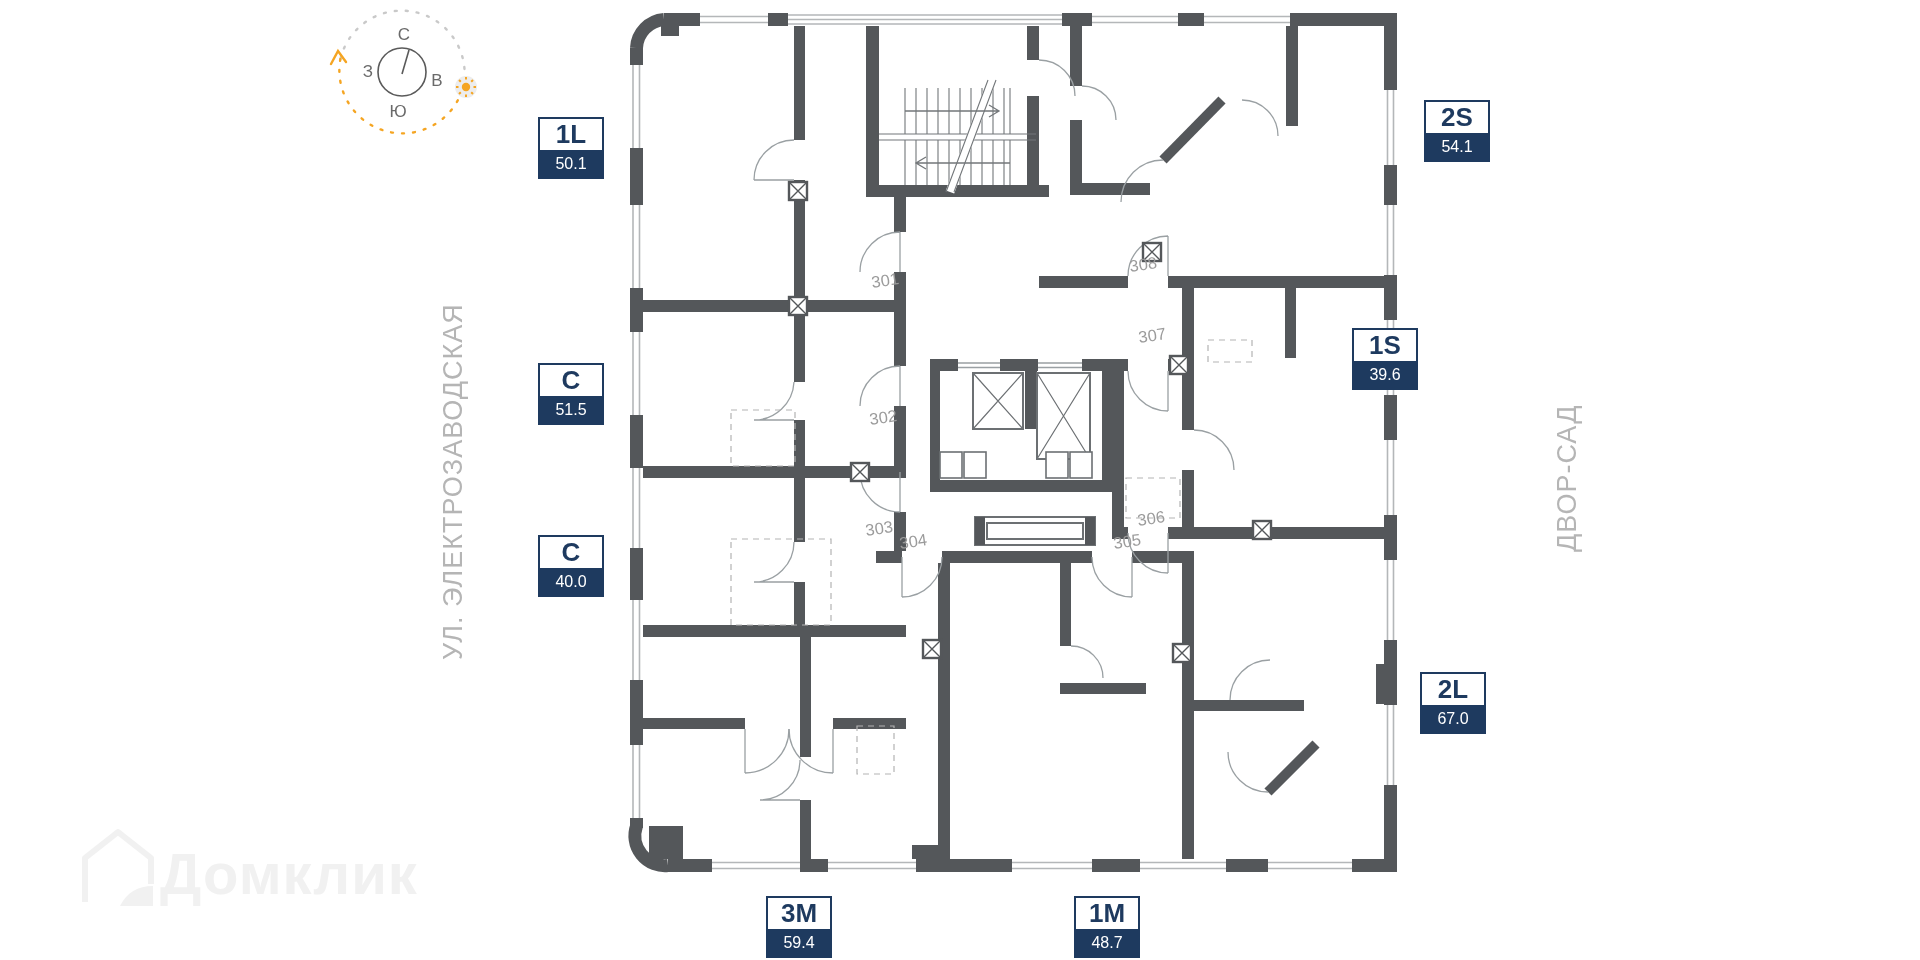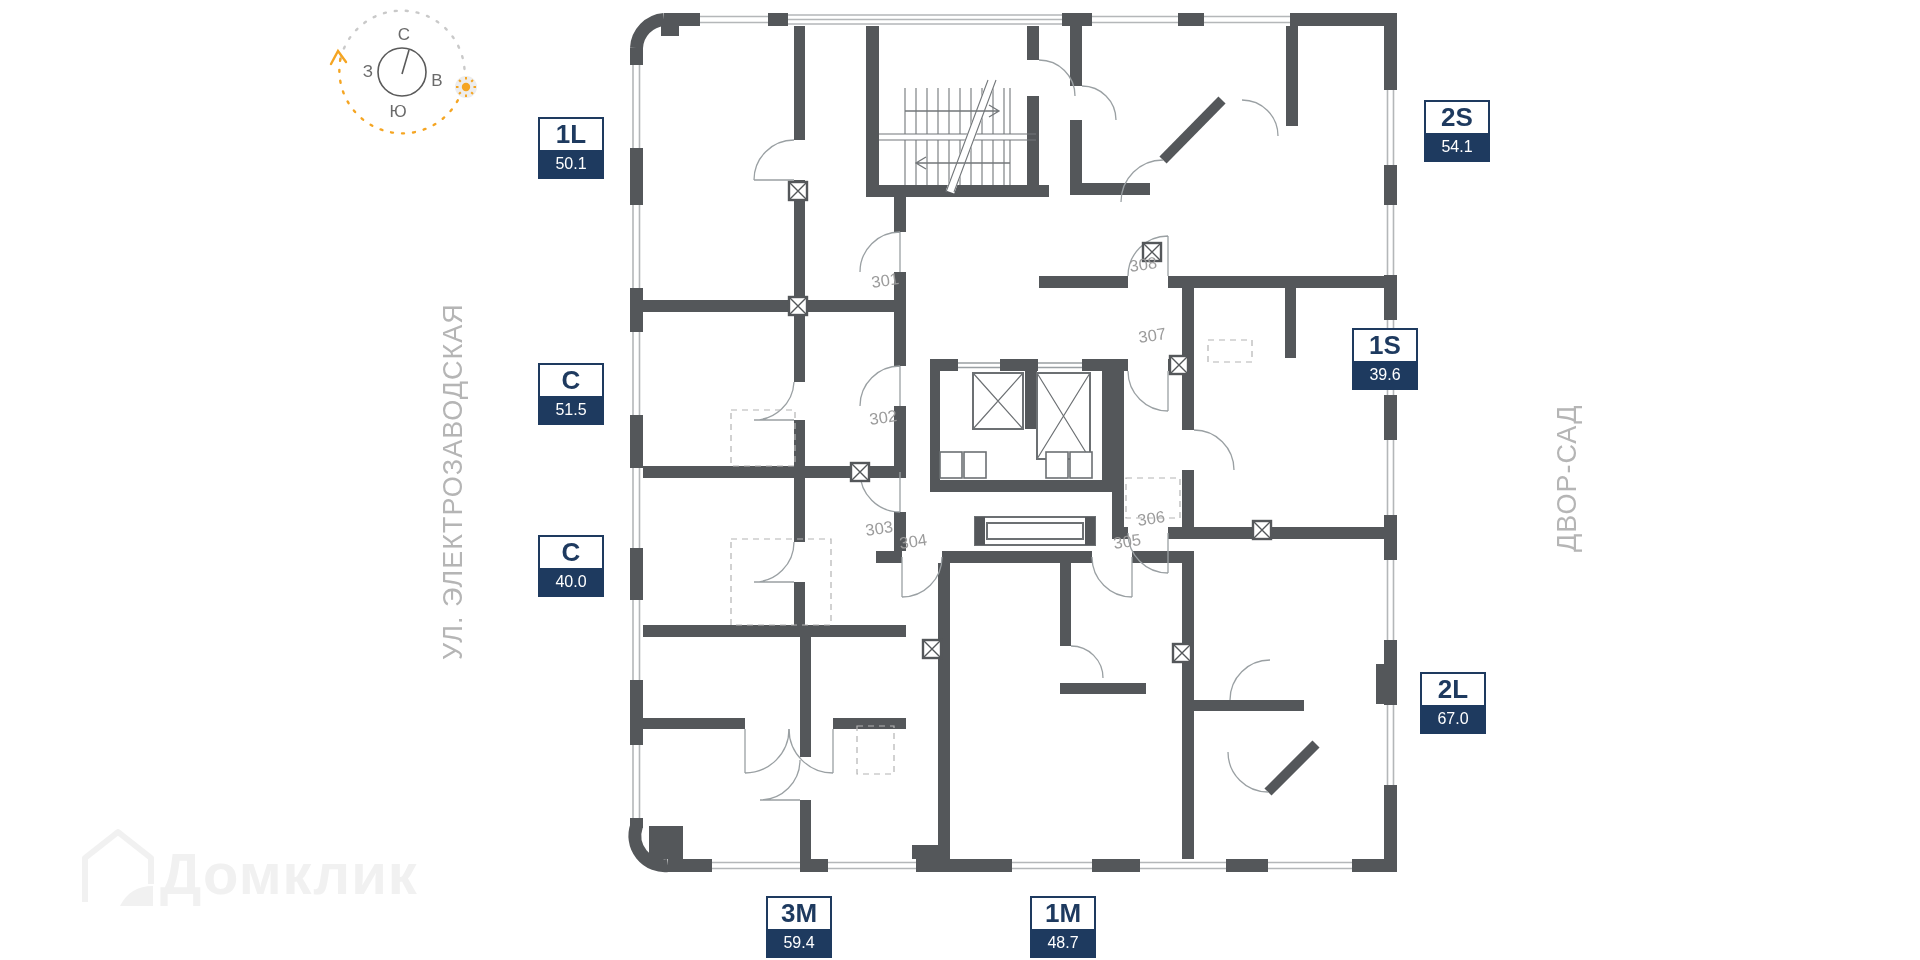--- a/index.html
+++ b/index.html
@@ -330,18 +330,18 @@
     <div class="area">39.6</div>
   </div>
   <div class="badge" style="left:1420px;top:672px">
     <div class="type">2L</div>
     <div class="area">67.0</div>
   </div>
   <div class="badge" style="left:766px;top:896px">
     <div class="type">3M</div>
     <div class="area">59.4</div>
   </div>
-  <div class="badge" style="left:1030px;top:896px">
+  <div class="badge" style="left:1074px;top:896px">
     <div class="type">1M</div>
     <div class="area">48.7</div>
   </div>
 
 </div>
 
 </body></html>

